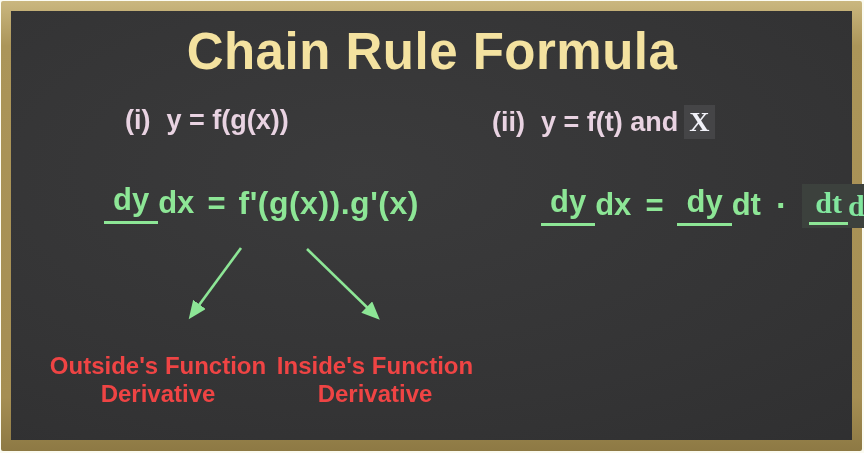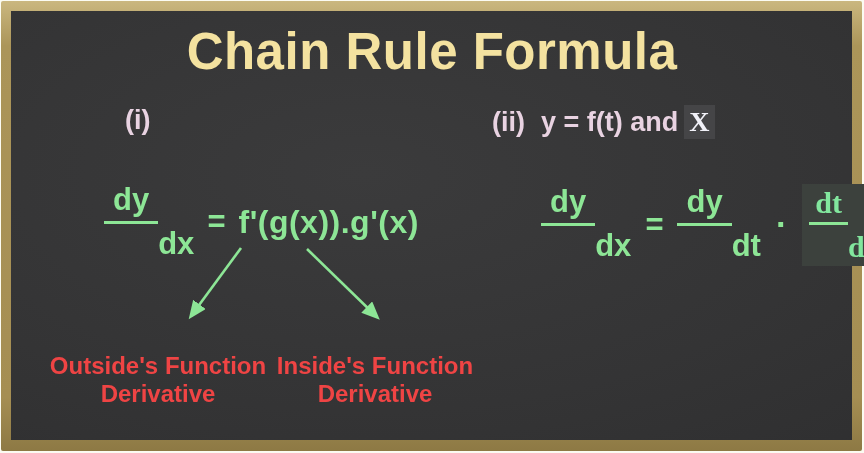--- a/index.html
+++ b/index.html
@@ -54,21 +54,21 @@
   .formula-i{left:104px;gap:13px;}
   .formula-ii{left:541px;gap:14px;}
   .frac{
     display:inline-flex;flex-direction:row;align-items:flex-start;
     font-size:31px;line-height:1.05;
   }
   .frac .num{
     border-bottom:3px solid #8de696;
     padding:0 9px 4px 9px;
   }
-  .frac .den{padding-top:3px;margin-top:41px;}
+  .frac .den{padding-top:3px;}
   .eq{font-size:31px;}
   .rhs{font-size:32px;letter-spacing:0.5px;}
   .dot{font-size:34px;margin:0 1px;}
   .frac-serif{
     font-family:"Liberation Serif", serif;
     color:#82e79e;
     background:#3c413d;
     padding:3px 7px;
     font-size:30px;
   }
@@ -88,20 +88,21 @@
 <body>
 
 <div class="stage">
   <div class="frame"></div>
   <div class="board"></div>
 
   <div class="title">Chain Rule Formula</div>
 
   <div class="case-line case-i">
     <span class="case-label">(i)</span>
+    <span>y = f(g(x))</span>
   </div>
 
   <div class="case-line case-ii">
     <span class="case-label">(ii)</span>
     <span>y = f(t) and</span>
     <span class="xvar">X</span>
   </div>
 
   <div class="formula formula-i">
     <span class="frac">

